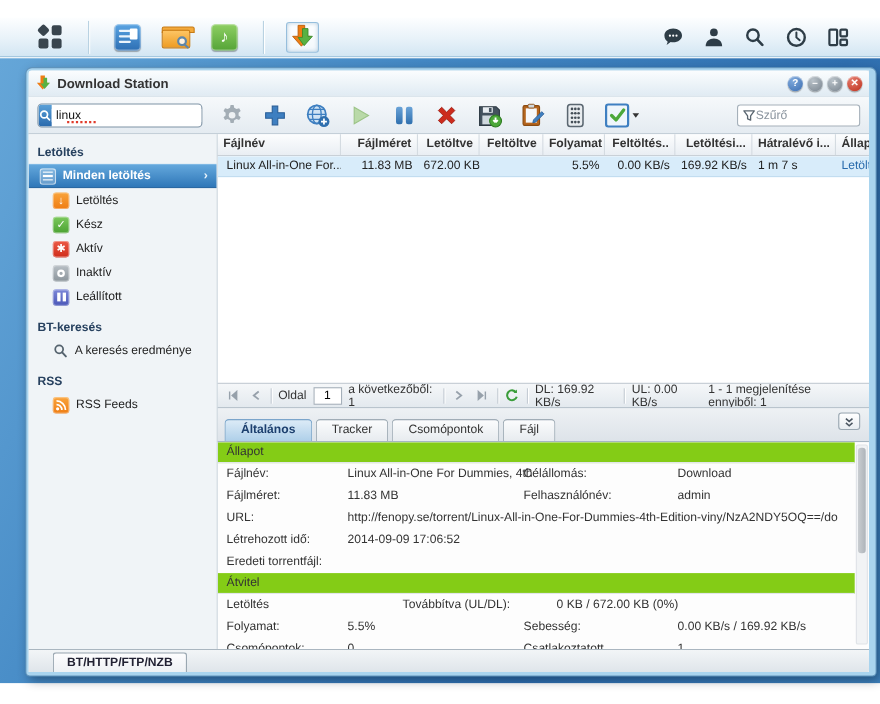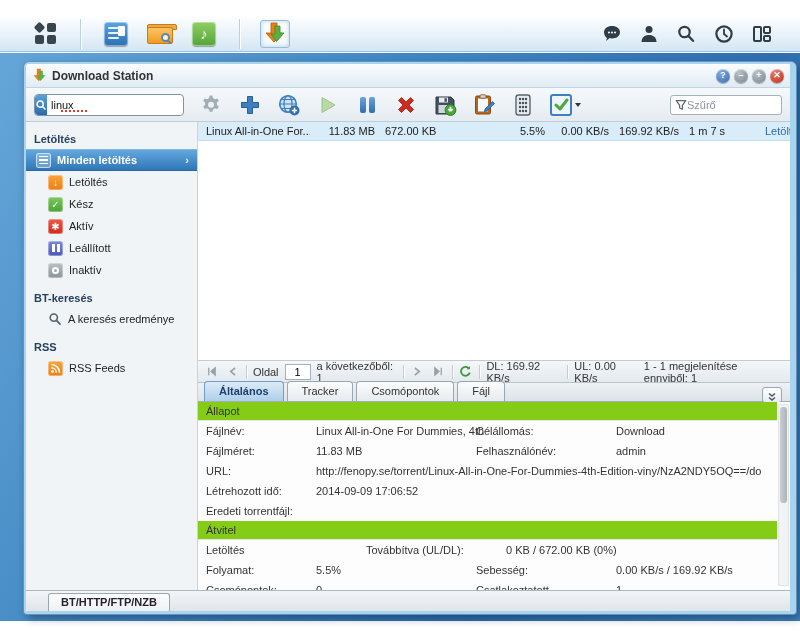--- a/index.html
+++ b/index.html
@@ -91,21 +91,21 @@
   .status-txt { color:#2a6cad; }
 
   
   .pagebar { height:22px; background:linear-gradient(#f5f7f9,#e3e9ee); border-top:1px solid #c5ccd4; display:flex; align-items:center; font-size:11px; color:#333; padding:0 6px; gap:6px; }
   .pg-sep { width:1px; height:14px; background:#c5ccd4; box-shadow:1px 0 0 #fff; }
   .navbtn { width:16px; height:16px; display:flex; align-items:center; justify-content:center; cursor:pointer; }
   .pageinput { width:26px; height:16px; border:1px solid #a5b0ba; background:#fff; font-size:11px; text-align:center; font-family:"Liberation Sans",sans-serif; }
   .pg-right { margin-left:auto; }
 
   
-  .tabbar { height:20px; background:linear-gradient(#eef1f4,#dde3e9); border-top:1px solid #b9c4cd; border-bottom:1px solid #9fb0bd; display:flex; align-items:flex-end; padding:0 6px; gap:3px; position:relative; }
+  .tabbar { height:32px; background:linear-gradient(#eef1f4,#dde3e9); border-top:1px solid #b9c4cd; border-bottom:1px solid #9fb0bd; display:flex; align-items:flex-end; padding:0 6px; gap:3px; position:relative; }
   .tab { height:20px; line-height:19px; padding:0 14px; font-size:11px; color:#333; background:linear-gradient(#fbfcfd,#e7ebef); border:1px solid #9aa7b1; border-bottom:none; border-radius:4px 4px 0 0; cursor:pointer; }
   .tab.active { background:linear-gradient(#dcebf7,#aecfe9); border-color:#6f9ec7; color:#1c3f6e; font-weight:bold; }
   .collapse-btn { position:absolute; right:8px; top:4px; width:20px; height:16px; background:linear-gradient(#fff,#e8edf1); border:1px solid #9aa7b1; border-radius:3px; text-align:center; cursor:pointer; }
   .collapse-btn svg { display:inline-block; margin-top:2px; }
   .details { height:188px; background:#fdfdfd; position:relative; overflow:hidden; font-size:11px; }
   .det-inner { position:absolute; left:0; top:0; right:13px; }
   .sec-title { height:19px; line-height:18px; padding:0 8px; font-weight:normal; color:#333; background:#84cc16; border-bottom:1px solid #e2e6ea; }
   .det-row { height:20px; line-height:20px; display:flex; padding-left:8px; color:#333; }
   .dl1 { width:110px; flex:0 0 auto; }
   .dv1 { width:160px; flex:0 0 auto; white-space:nowrap; }
@@ -338,33 +338,33 @@
         </div>
         <div class="sb-item">
           <span class="sq sq-gr">✓</span>
           <span>Kész</span>
         </div>
         <div class="sb-item">
           <span class="sq sq-rd">✱</span>
           <span>Aktív</span>
         </div>
         <div class="sb-item">
+          <span class="sq sq-gy">
+              <span class="dotc"></span>
+            </span>
+          <span>Inaktív</span>
+        </div>
+        <div class="sb-item">
           <span class="sq sq-bl">
               <span class="pp">
                 <i></i>
                 <i></i>
               </span>
             </span>
           <span>Leállított</span>
-        </div>
-        <div class="sb-item">
-          <span class="sq sq-gy">
-              <span class="dotc"></span>
-            </span>
-          <span>Inaktív</span>
         </div>
         <div class="sb-header" style="margin-top:6px">BT-keresés</div>
         <div class="sb-item">
           <svg width="14" height="14" viewBox="0 0 14 14">
               <circle cx="5.8" cy="5.6" r="3.6" fill="none" stroke="#55636e" stroke-width="1.6"></circle>
               <path d="M8.5 8.4l3.4 3.6" stroke="#55636e" stroke-width="1.8" stroke-linecap="round"></path>
             </svg>
           <span>A keresés eredménye</span>
         </div>
         <div class="sb-header" style="margin-top:6px">RSS</div>
@@ -373,20 +373,31 @@
             <svg width="11" height="11" viewBox="0 0 12 12">
                 <circle cx="2.6" cy="9.4" r="1.6" fill="#fff"></circle>
                 <path d="M1.5 5.2a5.3 5.3 0 0 1 5.3 5.3M1.5 1.6A8.9 8.9 0 0 1 10.4 10.5" fill="none" stroke="#fff" stroke-width="1.7"></path>
               </svg>
           </span>
           <span>RSS Feeds</span>
         </div>
       </div>
 
       <div class="gridcol">
+        <div class="grid-header">
+          <span class="gh c-name">Fájlnév</span>
+          <span class="gh c-size">Fájlméret</span>
+          <span class="gh c-dl">Letöltve</span>
+          <span class="gh c-ul">Feltöltve</span>
+          <span class="gh c-prog">Folyamat</span>
+          <span class="gh c-us">Feltöltés..</span>
+          <span class="gh c-ds">Letöltési...</span>
+          <span class="gh c-time">Hátralévő i...</span>
+          <span class="gh c-stat" style="border-right:none">Állap</span>
+        </div>
         <div class="grid-body">
           <div class="grid-row">
             <span class="gc c-name">
                 <span class="namewrap">
               <svg width="11" height="12" viewBox="0 0 22 24">
                     <path d="M7 1h8v10h6l-10 11L1 11h6z" fill="#6fbf53" stroke="#4d9438" stroke-width="1.5"></path>
                   </svg>
               <span>Linux All-in-One For...</span>
                 </span>
             </span>

